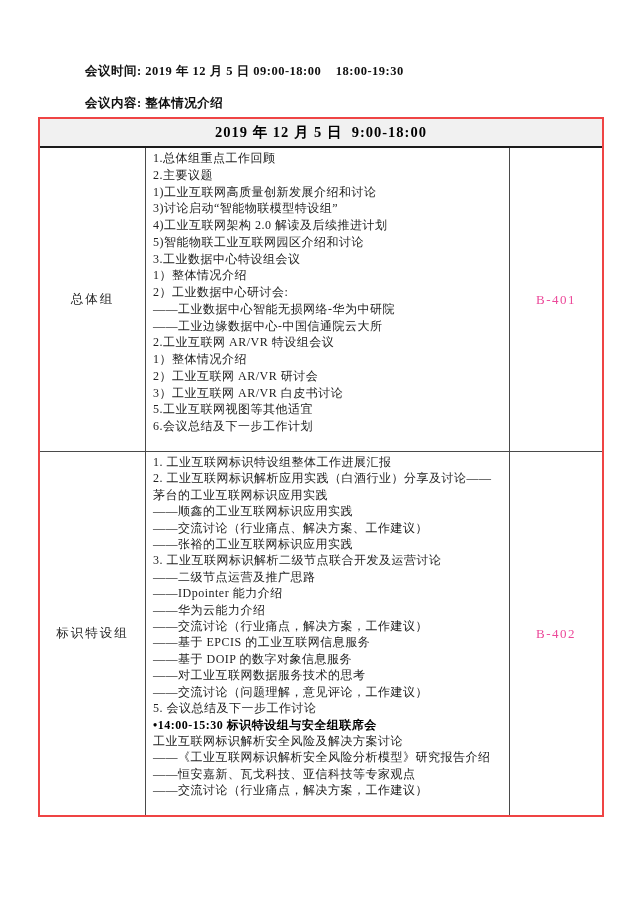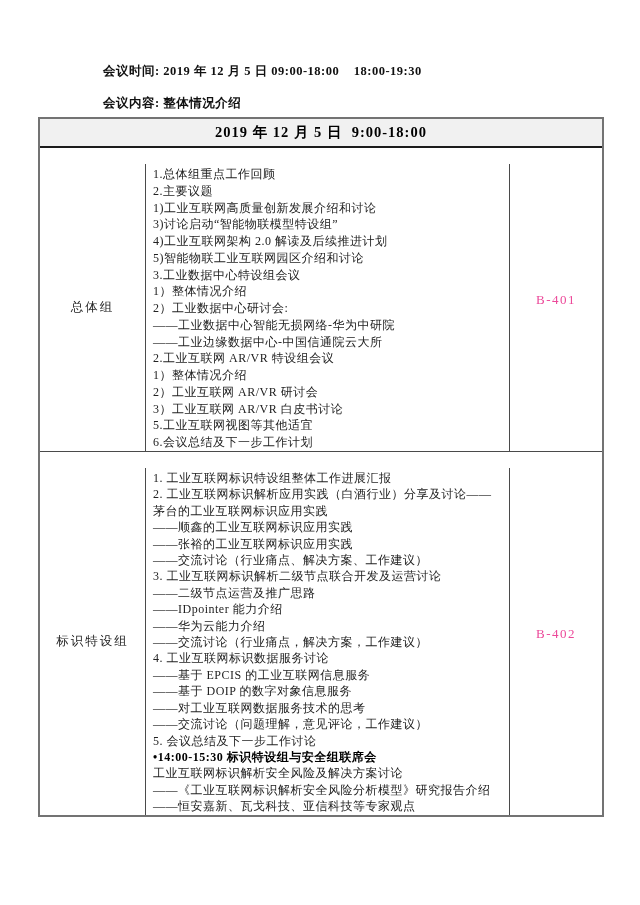--- a/index.html
+++ b/index.html
@@ -11,37 +11,37 @@
     position: relative;
     width: 640px;
     height: 905px;
     background: #ffffff;
     font-family: "Liberation Serif", "DejaVu Serif", serif;
     color: #1a1a1a;
     overflow: hidden;
   }
   .meta-line {
     position: absolute;
-    left: 103px;
+    left: 85px;
     font-size: 12.5px;
     font-weight: bold;
     letter-spacing: 0.5px;
     white-space: pre;
     color: #111;
   }
   .meta-line.time { top: 63px; }
   .meta-line.content { top: 95px; }
 
   .agenda-table {
     position: absolute;
     left: 38px;
     top: 117px;
     width: 566px;
     height: 700px;
-    border: 2px solid #737373;
+    border: 2px solid #ef4444;
     box-sizing: border-box;
     background: #ffffff;
   }
   .thead {
     height: 27px;
     line-height: 27px;
     border-bottom: 2px solid #1c1c1c;
     background: #f1f1f1;
     text-align: center;
     font-size: 14.5px;
@@ -54,21 +54,21 @@
     display: grid;
     grid-template-columns: 106px 364px 92px;
     box-sizing: border-box;
   }
   .trow.r0 { height: 304px; border-bottom: 1px solid #4a4a4a; }
   .trow.r1 { height: 363px; }
   .cell {
     box-sizing: border-box;
     overflow: hidden;
   }
-  .cell.group, .cell.content { border-right: 1px solid #4a4a4a; margin-top: 16px; }
+  .cell.group, .cell.content { border-right: 1px solid #4a4a4a; }
   .cell.group {
     display: flex;
     align-items: center;
     justify-content: center;
     font-size: 12.5px;
     letter-spacing: 2px;
     color: #222;
     font-family: Liberation Serif, serif;
   }
   .cell.room {
@@ -133,28 +133,27 @@
       <div class="cell room">B-401</div>
     </div>
 
     <div class="trow r1">
       <div class="cell group">标识特设组</div>
       <div class="cell content">
           <div class="line">1. 工业互联网标识特设组整体工作进展汇报</div>
           <div class="line">2. 工业互联网标识解析应用实践（白酒行业）分享及讨论——</div>
           <div class="line">茅台的工业互联网标识应用实践</div>
           <div class="line">——顺鑫的工业互联网标识应用实践</div>
+          <div class="line">——交流讨论（行业痛点、解决方案、工作建议）</div>
           <div class="line">——张裕的工业互联网标识应用实践</div>
-          <div class="line">——交流讨论（行业痛点、解决方案、工作建议）</div>
           <div class="line">3. 工业互联网标识解析二级节点联合开发及运营讨论</div>
           <div class="line">——二级节点运营及推广思路</div>
           <div class="line">——IDpointer 能力介绍</div>
           <div class="line">——华为云能力介绍</div>
           <div class="line">——交流讨论（行业痛点，解决方案，工作建议）</div>
-          <div class="line">4. 工业互联网标识数据服务讨论</div>
           <div class="line">——基于 EPCIS 的工业互联网信息服务</div>
           <div class="line">——基于 DOIP 的数字对象信息服务</div>
           <div class="line">——对工业互联网数据服务技术的思考</div>
           <div class="line">——交流讨论（问题理解，意见评论，工作建议）</div>
           <div class="line">5. 会议总结及下一步工作讨论</div>
           <div class="line bold">•14:00-15:30 标识特设组与安全组联席会</div>
           <div class="line">工业互联网标识解析安全风险及解决方案讨论</div>
           <div class="line">——《工业互联网标识解析安全风险分析模型》研究报告介绍</div>
           <div class="line">——恒安嘉新、瓦戈科技、亚信科技等专家观点</div>
           <div class="line">——交流讨论（行业痛点，解决方案，工作建议）</div>

